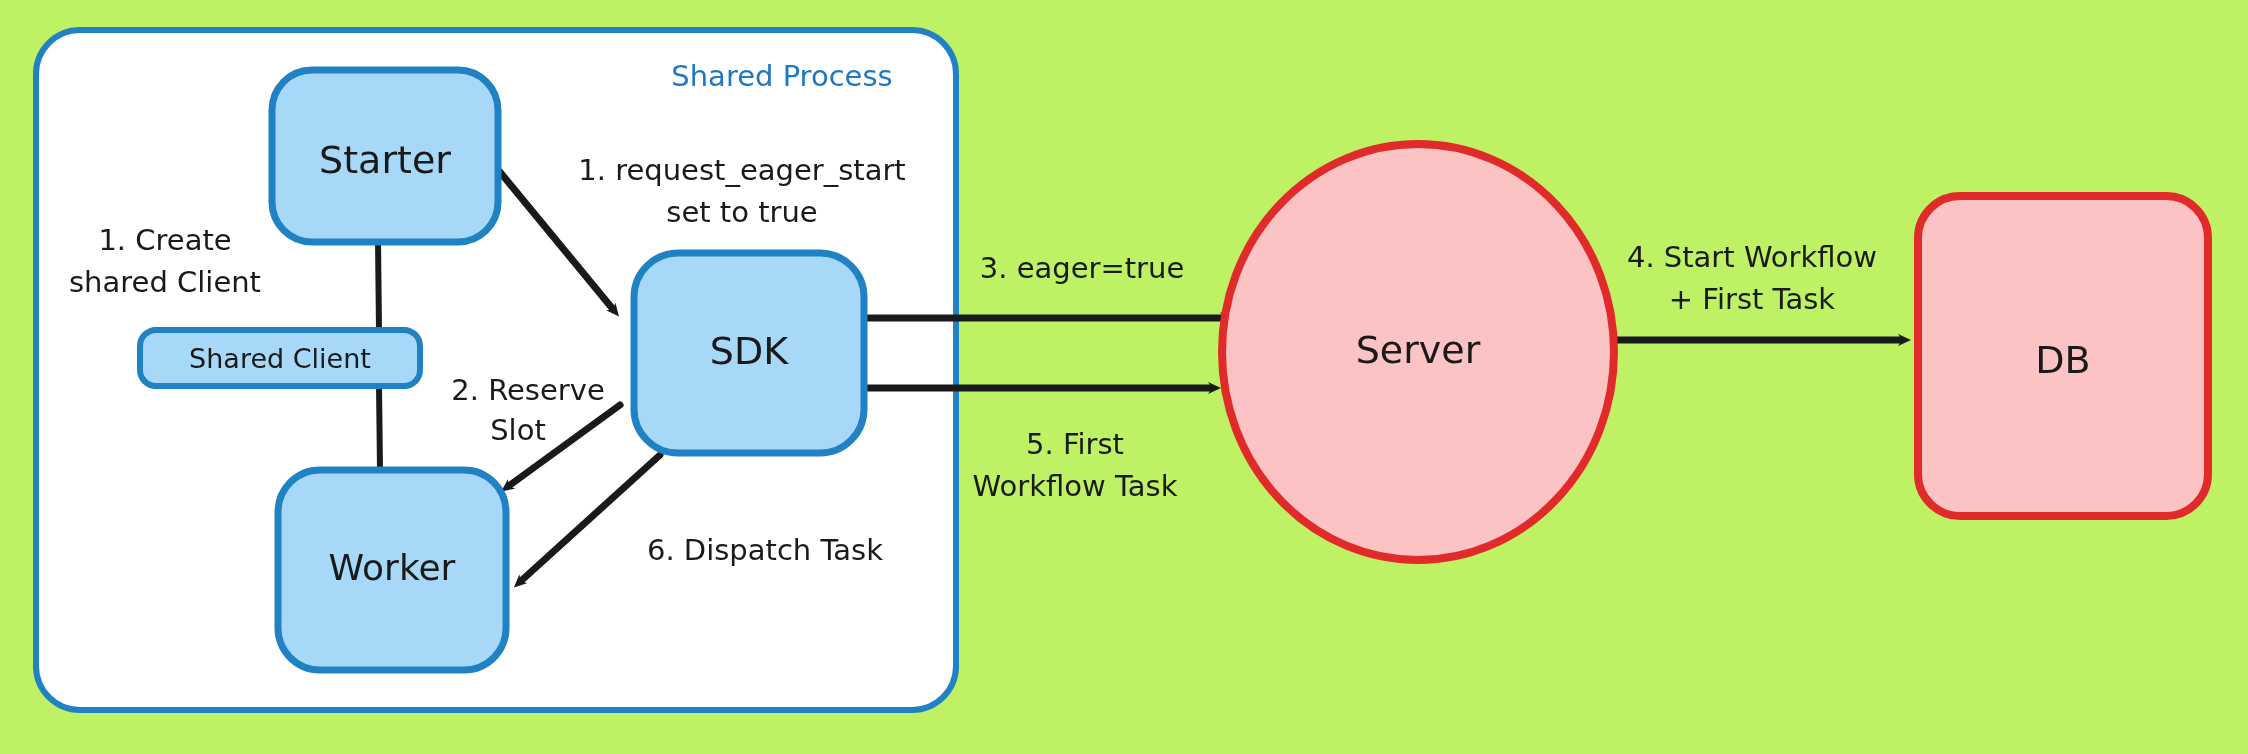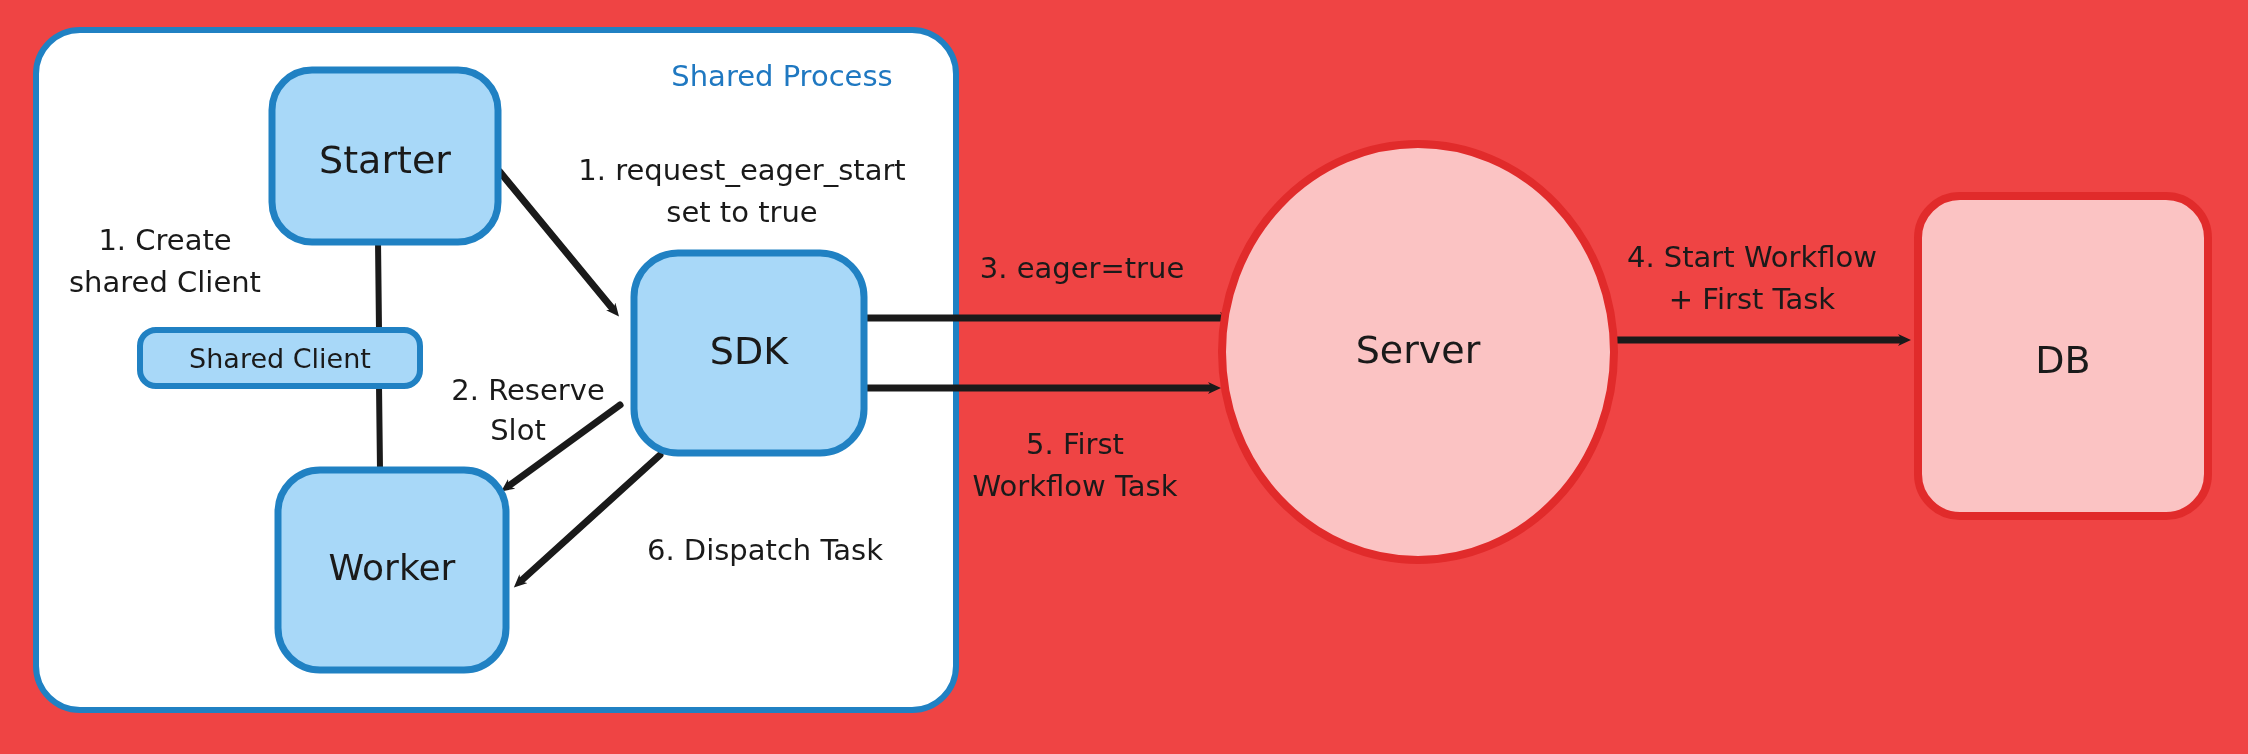--- a/index.html
+++ b/index.html
@@ -7,21 +7,21 @@
     padding: 0;
     background: #ffffff;
   }
   body {
     font-family: "DejaVu Sans", sans-serif;
   }
   #canvas {
     position: relative;
     width: 2248px;
     height: 754px;
-    background: #ef4444;
+    background: #bef264;
     overflow: hidden;
   }
   svg#diagram {
     position: absolute;
     left: 0;
     top: 0;
     width: 2248px;
     height: 754px;
   }
   .node-label {

